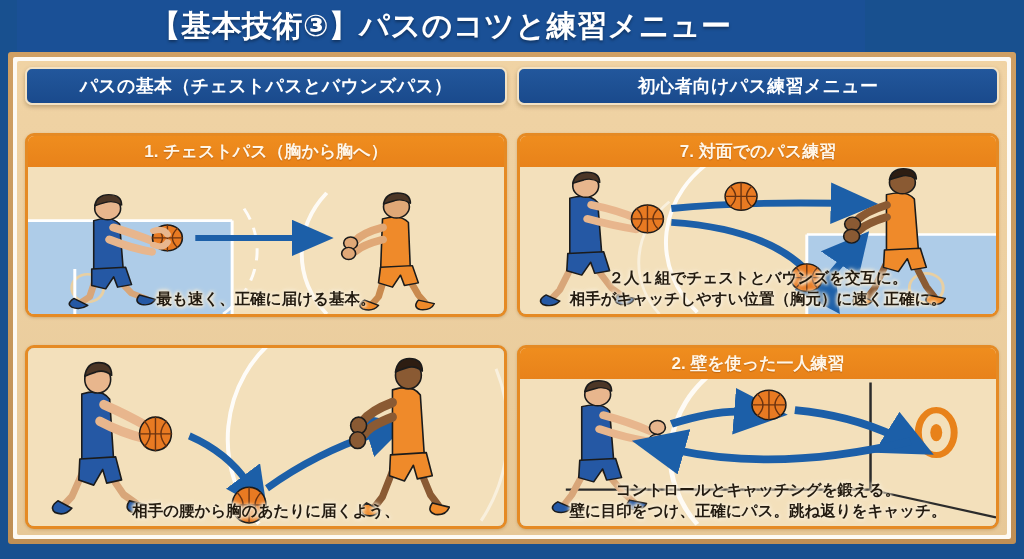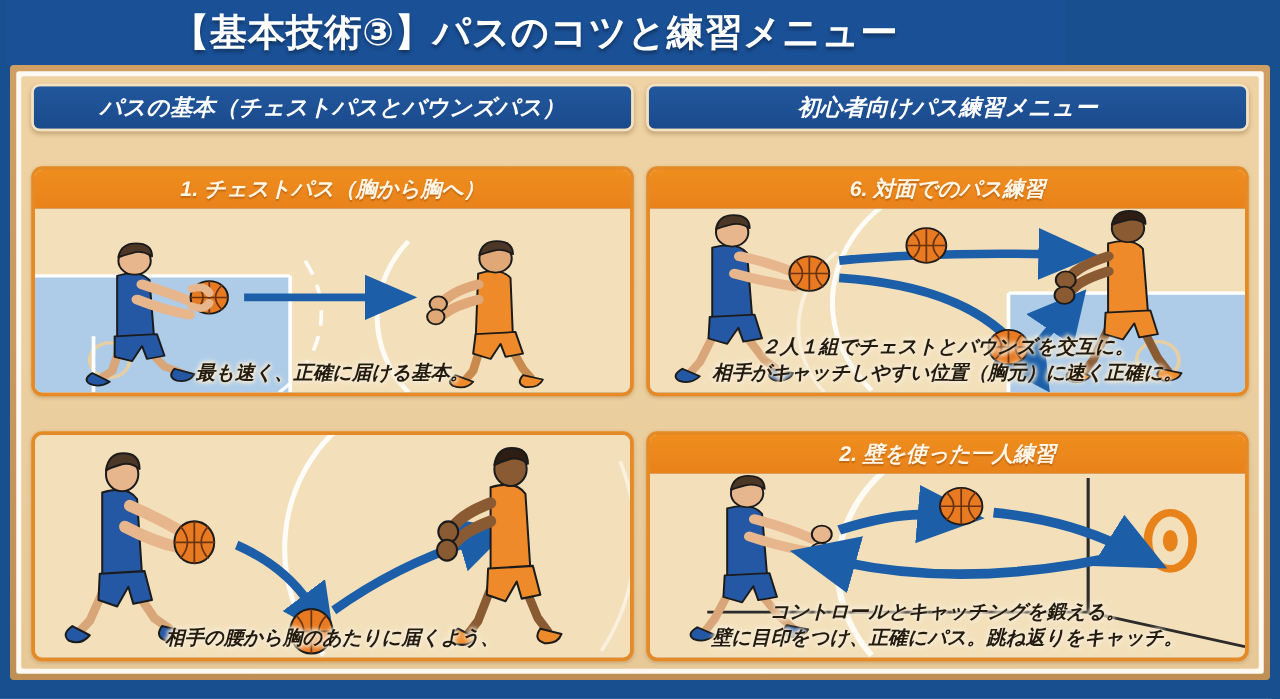--- a/index.html
+++ b/index.html
@@ -6,35 +6,35 @@
   body{
     width:1024px;height:559px;overflow:hidden;
     background:#1b4e8f;
     font-family:"Liberation Sans","DejaVu Sans",sans-serif;
     -webkit-font-smoothing:antialiased;
   }
   .poster{position:relative;width:1024px;height:559px;background:#18508f;}
 
   
   .title-bar{
-    position:absolute;left:4px;top:0;width:848px;height:52px;
+    position:absolute;left:17px;top:0;width:848px;height:52px;
     display:flex;align-items:center;justify-content:center;
     background:#1a5096;
   }
   .title-text{
     color:#ffffff;font-size:30px;font-weight:bold;letter-spacing:.5px;
     text-shadow:0 2px 3px rgba(0,0,0,.35);white-space:nowrap;
   }
 
   
   .frame{
     position:absolute;left:8px;top:52px;width:1008px;height:492px;
     background:linear-gradient(180deg,#cf9f63 0%,#c89a5f 45%,#bf8f55 100%);
     border-radius:3px;
-    box-sizing:border-box;padding:5px;font-style:italic;
+    box-sizing:border-box;padding:5px;
   }
   .frame-inner{
     position:relative;width:100%;height:100%;
     background:#fdfaf4;border-radius:2px;box-sizing:border-box;padding:4px;
   }
   .board{
     position:relative;width:100%;height:100%;
     background:linear-gradient(180deg,#f0d3a4 0%,#eccfa0 50%,#e7c897 100%);
     border-radius:2px;overflow:hidden;
   }
@@ -218,21 +218,21 @@
         </div>
 
         <div class="column">
 
           <div class="col-header">
             <span>初心者向けパス練習メニュー</span>
           </div>
 
           <div class="section">
             <div class="sec-header">
-              <span>6. 対面でのパス練習</span>
+              <span>7. 対面でのパス練習</span>
             </div>
             <div class="sec-body">
               <div class="scene">
                 <svg viewBox="0 0 478 170" preserveAspectRatio="none">
                   <defs>
                     <marker id="ar3" markerWidth="6" markerHeight="6" refX="1" refY="3" orient="auto">
                       <path d="M0,0 L6,3 L0,6 z" fill="#1c5fa8"></path>
                     </marker>
                   </defs>
                   <rect x="0" y="0" width="478" height="170" fill="#f3e0bb"></rect>

